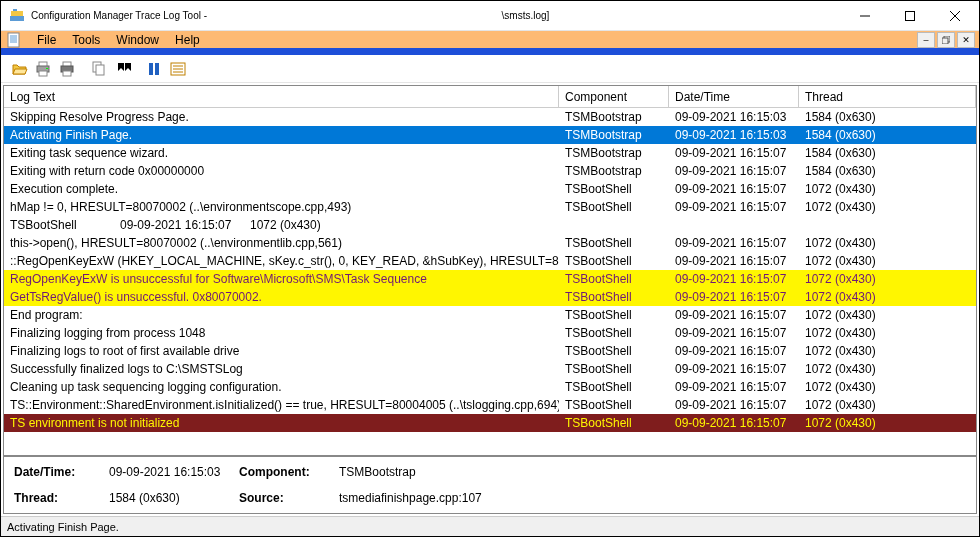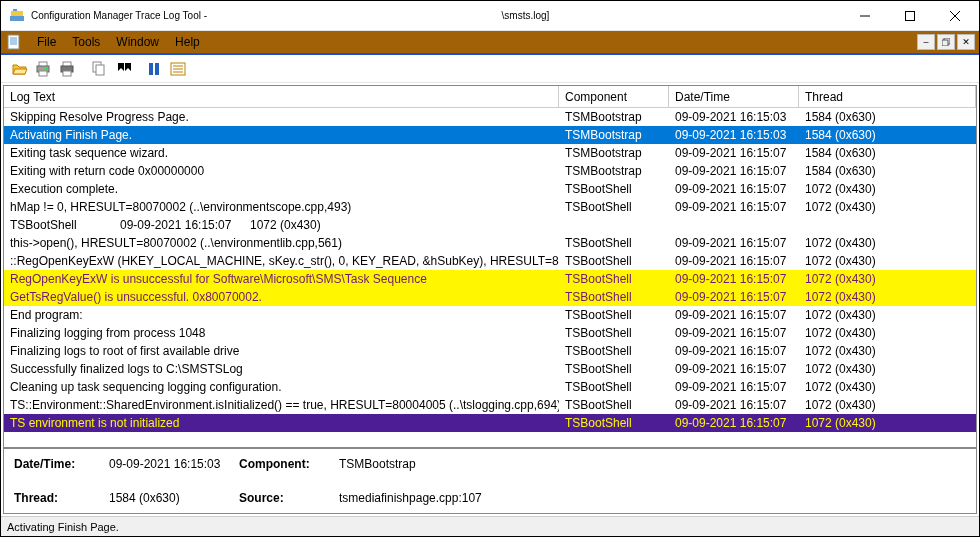--- a/index.html
+++ b/index.html
@@ -6,21 +6,21 @@
     body { width: 980px; height: 537px; background: #fff; border: 1px solid #000; overflow: hidden; display: flex; flex-direction: column; }
 
     
     .titlebar { height: 30px; background: #fff; display: flex; align-items: center; padding: 0 2px 0 8px; border-bottom: 1px solid #e5e5e5; }
     .titlebar-icon { width: 16px; height: 16px; margin-right: 6px; display: flex; align-items: center; justify-content: center; }
     .titlebar-title { font-size: 10px; flex: 1; white-space: nowrap; overflow: hidden; text-overflow: ellipsis; }
     .winctrl { display: flex; }
     .winctrl-btn { width: 45px; height: 29px; display: flex; align-items: center; justify-content: center; font-size: 12px; cursor: default; }
 
     
-    .menubar { height: 24px; display: flex; align-items: center; padding: 0 4px; border-bottom: 2px solid #1d4ed8; background: #a16207; }
+    .menubar { height: 24px; display: flex; align-items: center; padding: 0 4px; border-bottom: 7px solid #1d4ed8; background: #fdba74; }
     .menubar-icon { width: 18px; height: 18px; margin-right: 6px; display: flex; align-items: center; justify-content: center; }
     .menuitem { padding: 2px 8px; font-size: 12px; cursor: default; }
     .mdi-ctrl { margin-left: auto; display: flex; gap: 2px; }
     .mdi-btn { width: 18px; height: 16px; border: 1px solid #bbb; display: flex; align-items: center; justify-content: center; font-size: 9px; cursor: default; background: #f0f0f0; }
 
     
     .toolbar { height: 28px; display: flex; align-items: center; padding: 2px 8px; gap: 2px; border-bottom: 1px solid #e5e5e5; background: #fff; }
     .tool-btn { width: 22px; height: 22px; display: flex; align-items: center; justify-content: center; cursor: default; }
     .tool-sep { width: 5px; }
 
@@ -30,24 +30,24 @@
     .log-header-cell { font-size: 12px; padding: 2px 6px; border-right: 1px solid #ccc; display: flex; align-items: center; }
     .col-text { width: 555px; }
     .col-comp { width: 110px; }
     .col-date { width: 130px; }
     .col-thread { flex: 1; }
     .log-body { flex: 1; overflow-y: auto; }
     .log-row { display: flex; height: 18px; font-size: 12px; cursor: default; }
     .log-row .cell { padding: 1px 6px; white-space: nowrap; overflow: hidden; text-overflow: ellipsis; display: flex; align-items: center; }
     .log-row.selected { background: #0078d7; color: #fff; }
     .log-row.warn { background: #fff600; color: #701a75; }
-    .log-row.error { background: #4c1d95; color: #fff600; }
-
-    
-    .detail-pane { border-top: 2px solid #888; padding: 8px 10px; font-size: 12px; display: grid; grid-template-columns: 95px 130px 100px 1fr; row-gap: 20px; }
+    .log-row.error { background: #7f1d1d; color: #fff600; }
+
+    
+    .detail-pane { border-top: 2px solid #888; padding: 8px 10px; font-size: 12px; display: grid; grid-template-columns: 95px 130px 100px 1fr; row-gap: 12px; }
     .detail-pane .lbl { font-weight: bold; }
 
     
     .statusbar { height: 20px; border-top: 1px solid #ccc; background: #f0f0f0; font-size: 11px; padding: 2px 6px; display: flex; align-items: center; }
 
     
     .log-body::-webkit-scrollbar { width: 16px; }
     .log-body::-webkit-scrollbar-thumb { background: #c2c3c9; }
     .log-body::-webkit-scrollbar-track { background: #f0f0f0; }
   </style>

